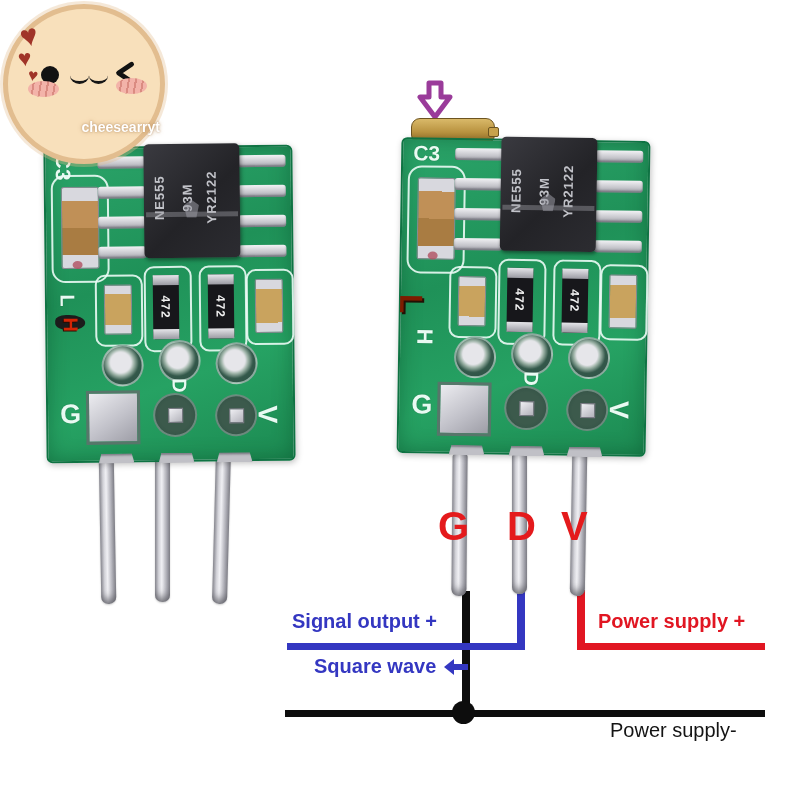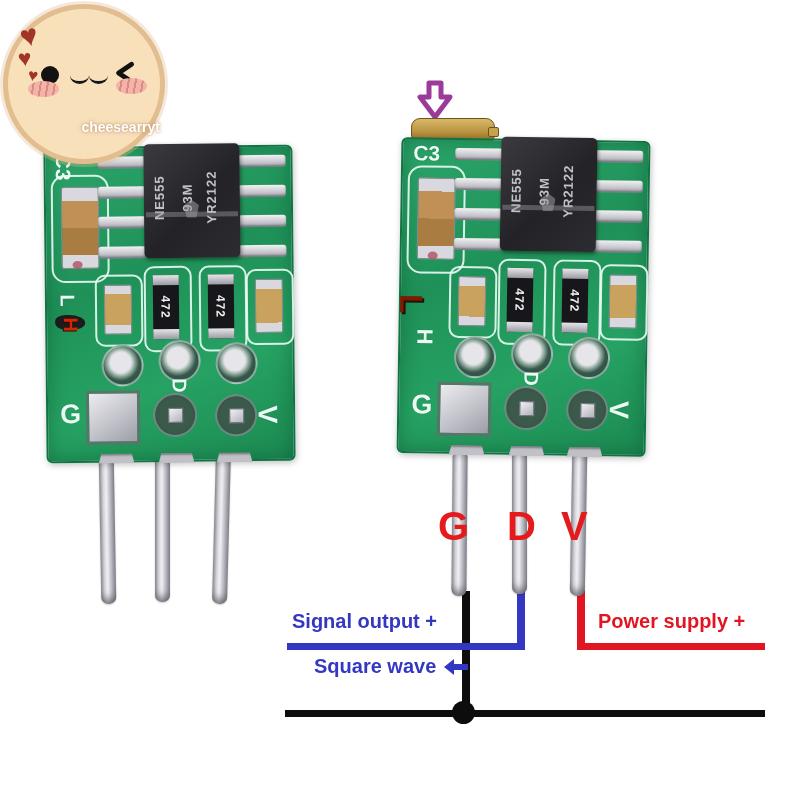--- a/index.html
+++ b/index.html
@@ -320,20 +320,23 @@
   </div>
   <div class="note note-blue" id="lbl-square">
     <span>Square wave</span>
     <svg class="larrow" width="24" height="16" viewBox="0 0 24 16">
       <path d="M10 0 L0 8 L10 16 L10 11 L24 11 L24 5 L10 5 Z" fill="#3437c1"></path>
     </svg>
   </div>
   <div class="note note-red" id="lbl-power-plus">
     <span>Power supply +</span>
   </div>
+  <div class="note note-black" id="lbl-power-minus">
+    <span>Power supply-</span>
+  </div>
 
   <div id="badge">
     <span class="heart h1">♥</span>
     <span class="heart h2">♥</span>
     <span class="heart h3">♥</span>
     <div id="eye-left"></div>
     <svg id="eye-wink" width="26" height="26" viewBox="0 0 24 24">
       <path d="M19 4 L7 12 L19 20" fill="none" stroke="#121212" stroke-width="4.5" stroke-linecap="round" stroke-linejoin="round"></path>
     </svg>
     <div class="blush bl-l"></div>

